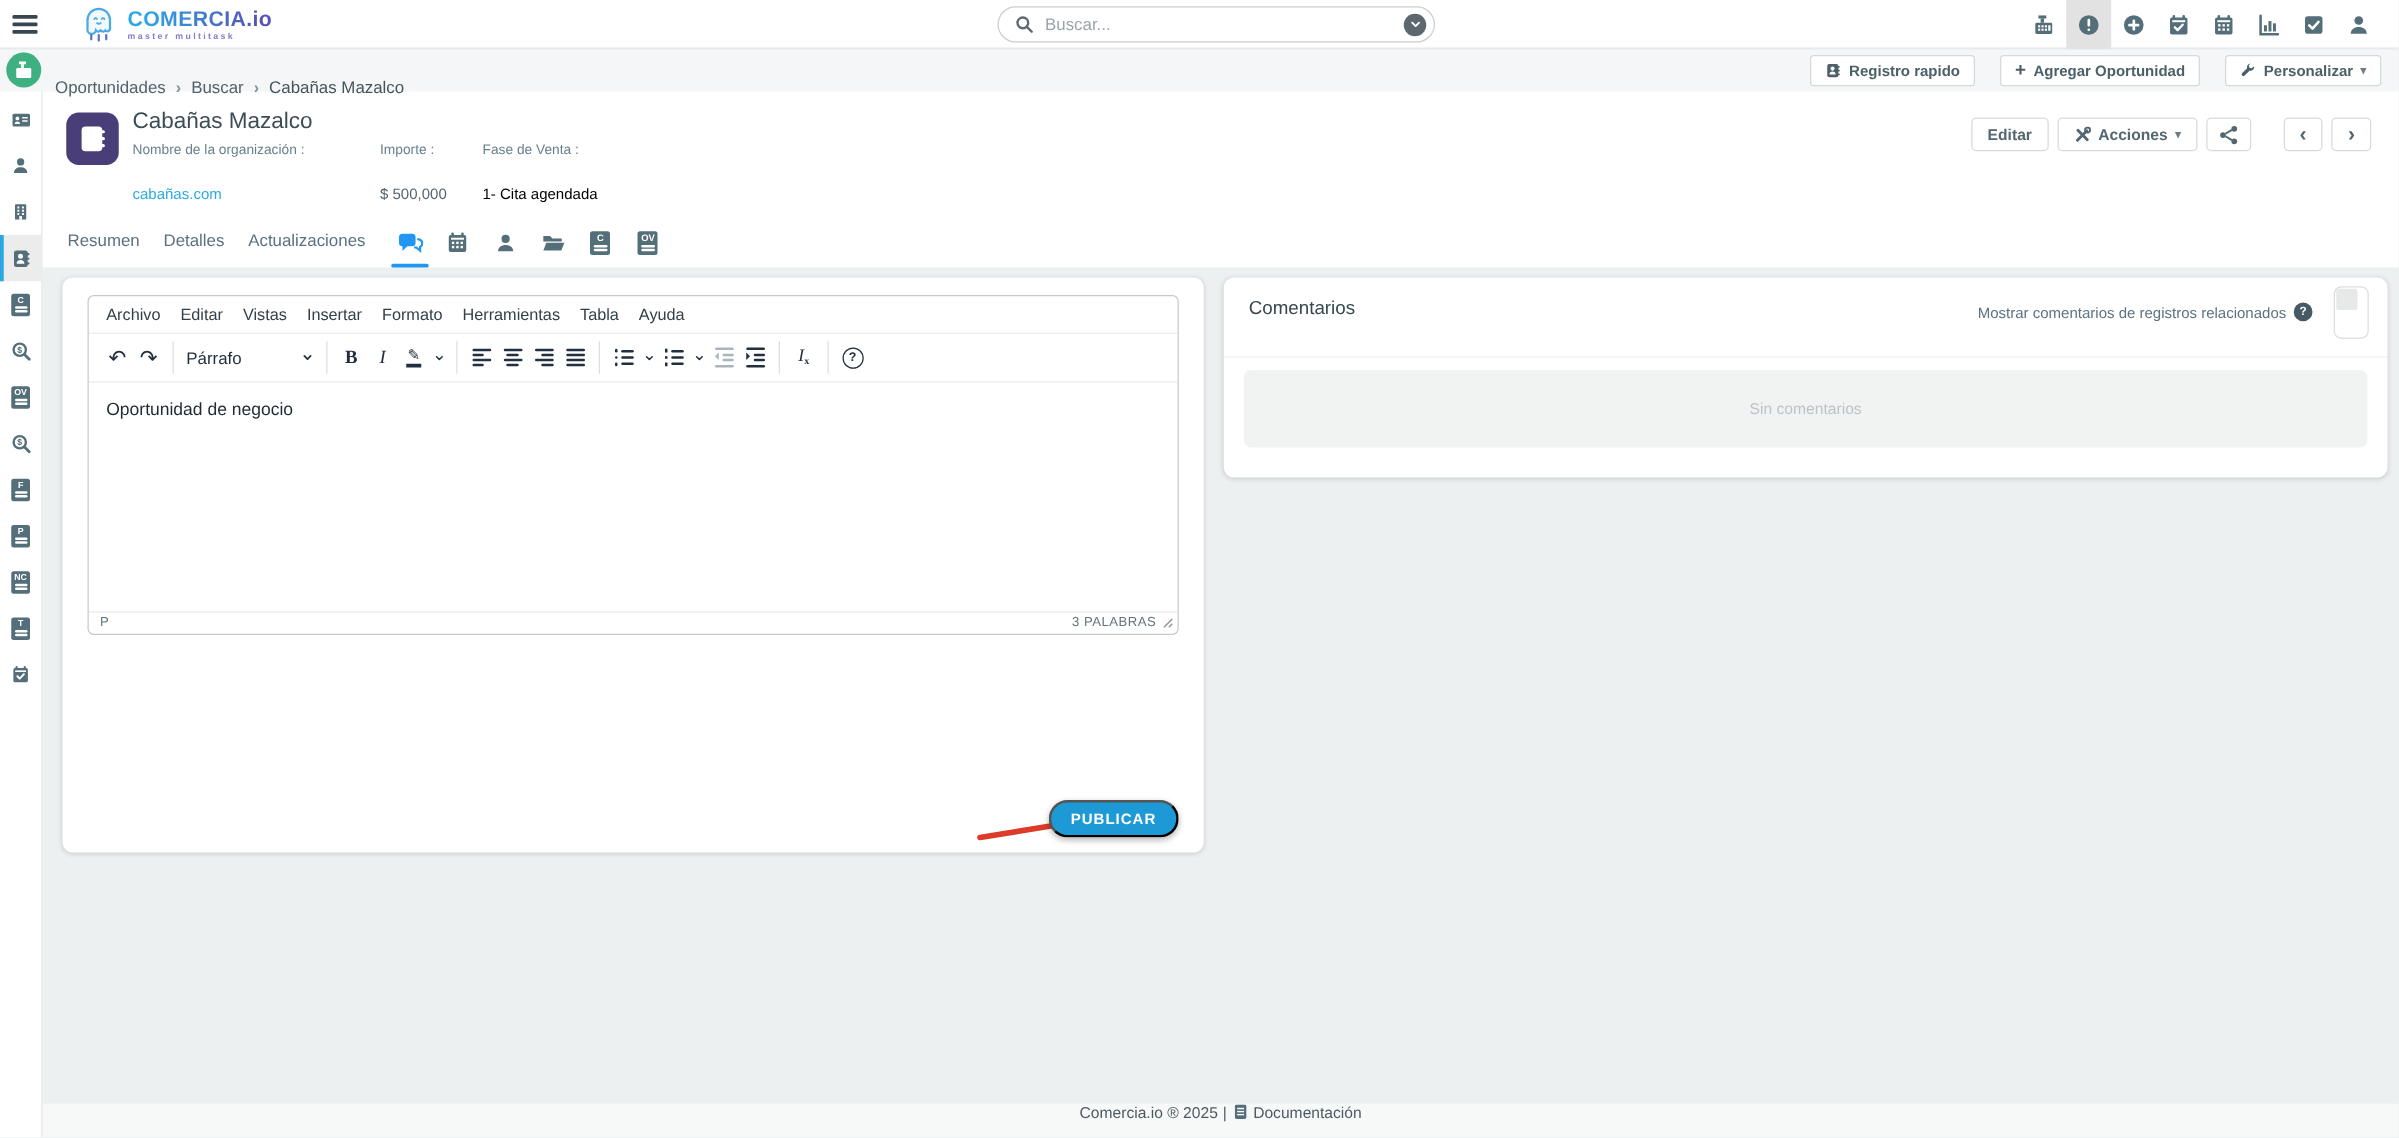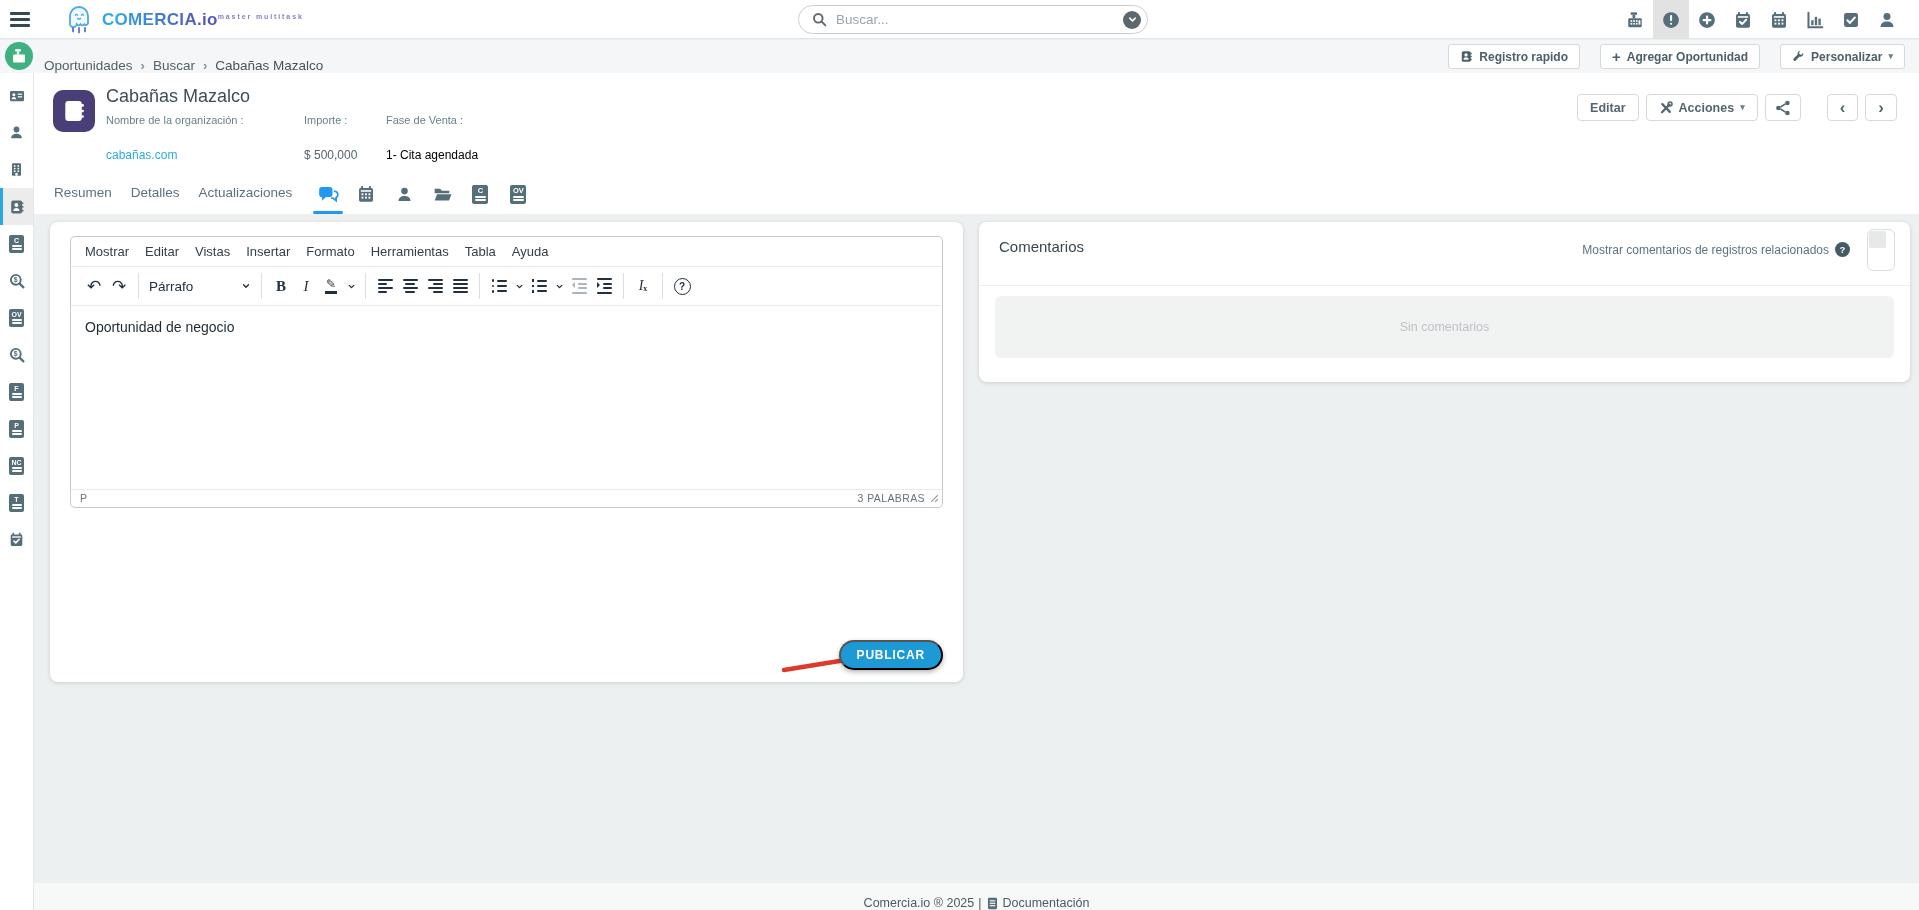--- a/index.html
+++ b/index.html
@@ -5,38 +5,38 @@
   *{box-sizing:border-box;margin:0;padding:0}
   html,body{width:1919px;height:910px}
   body{position:relative;background:#edf0f1;font-family:"Liberation Sans",sans-serif;overflow:hidden;-webkit-font-smoothing:antialiased}
   svg{display:block}
 
   
   .topbar{position:absolute;top:0;left:0;width:100%;height:39px;background:#fff;border-bottom:1px solid #e2e5e7;z-index:6}
   .hamb{position:absolute;left:10px;top:12px;width:20px;height:15px;display:flex;flex-direction:column;justify-content:space-between;cursor:pointer}
   .hamb i{display:block;height:3px;background:#37474f;border-radius:1px}
   .logo{position:absolute;left:64px;top:4px;display:flex;align-items:center;gap:8px}
-  .logotxt{display:flex;flex-direction:row;line-height:1}
+  .logotxt{display:flex;flex-direction:column;line-height:1}
   .logoname{font-size:17px;font-weight:bold;letter-spacing:.3px;color:#2f8ed0}
   @supports (-webkit-background-clip:text){
     .logoname{background:linear-gradient(90deg,#2ba7e8 10%,#5653b6 90%);-webkit-background-clip:text;background-clip:text;color:transparent}
   }
   .logotag{font-size:7px;color:#8a7cc8;letter-spacing:1.9px;margin-top:2px;font-weight:bold}
   .searchpill{position:absolute;left:798px;top:5px;width:350px;height:29px;border:1px solid #c9ced1;border-radius:15px;background:#fff;display:flex;align-items:center;padding:0 6px 0 13px;gap:9px}
   .searchpill input{flex:1;border:none;outline:none;font-size:13.5px;color:#444;background:transparent;font-family:inherit}
   .searchpill input::placeholder{color:#9aa5ab}
   .schev{width:18px;height:18px;border-radius:50%;background:#5d686e;color:#fff;display:flex;align-items:center;justify-content:center}
   .top-icons{position:absolute;right:14px;top:0;height:39px;display:flex}
   .tico{width:36px;height:39px;display:flex;align-items:center;justify-content:center;color:#546e7a;cursor:pointer}
   .tico.active{background:#e2e2e2}
 
   
   .breadbar{position:absolute;top:40px;left:0;width:100%;height:33px;background:#f4f6f7;z-index:5}
   .modico{position:absolute;left:5px;top:2px;width:28px;height:28px;border-radius:50%;background:#3fb181;color:#fff;display:flex;align-items:center;justify-content:center}
-  .crumbs{position:absolute;left:44px;top:0;height:33px;display:flex;align-items:flex-end;font-size:13.5px;color:#51626c}
+  .crumbs{position:absolute;left:44px;top:13px;height:33px;display:flex;align-items:center;font-size:13.5px;color:#51626c}
   .crumbs .sep{margin:0 8px;color:#7e939d;font-weight:bold;font-size:13px}
   .crumbs .last{color:#45545d}
   .bread-actions{position:absolute;right:14px;top:4px;display:flex;gap:20px}
   .babtn{height:25px;padding:0 11px;display:flex;align-items:center;gap:6px;background:#fff;border:1px solid #d4d9db;border-radius:3px;font-size:12px;font-weight:bold;color:#4c6069;cursor:pointer}
   .caret{font-size:9px;color:#6b7d86;line-height:1}
 
   
   .sidebar{position:absolute;left:0;top:73px;width:34px;height:837px;background:#fff;border-right:1px solid #e4e7e9;z-index:4;padding-top:4px}
   .sitem{width:33px;height:37px;display:flex;align-items:center;justify-content:center;color:#546e7a;position:relative;cursor:pointer}
   .sitem.active{background:#ececec}
@@ -118,21 +118,21 @@
   
   .cmt-title{position:absolute;left:20px;top:16px;font-size:15px;color:#37474f}
   .cmt-opt{position:absolute;right:60px;top:20px;display:flex;align-items:center;gap:6px;font-size:12px;color:#5e7280}
   .qcirc{width:15px;height:15px;border-radius:50%;background:#455a64;color:#fff;font-size:9.5px;font-weight:bold;display:flex;align-items:center;justify-content:center}
   .toggle{position:absolute;right:15px;top:7px;width:28px;height:42px;border:1px solid #d9dde0;border-radius:6px;background:#fff;cursor:pointer}
   .toggle .knob{position:absolute;left:1px;top:1px;width:17px;height:17px;background:#e7e8e8;border-radius:2px}
   .cmt-div{position:absolute;left:0;right:0;top:63px;border-top:1px solid #edf0f1}
   .cmt-empty{position:absolute;left:16px;right:16px;top:74px;height:62px;background:#f1f3f3;border-radius:6px;display:flex;align-items:center;justify-content:center;font-size:12.5px;color:#bcc3c7}
 
   
-  .footer{position:absolute;left:34px;right:0;bottom:0;height:27px;background:#f7f9f9;display:flex;align-items:flex-end;justify-content:center;font-size:12.5px;color:#4e5a62;gap:4px;z-index:2}
+  .footer{position:absolute;left:34px;right:0;bottom:0;height:27px;background:#f7f9f9;display:flex;align-items:flex-start;justify-content:center;font-size:12.5px;color:#4e5a62;gap:4px;z-index:2}
   .footer .doc{color:#546e7a}
 </style>
 </head>
 <body>
 
 <svg width="0" height="0" style="position:absolute">
   <defs>
     <symbol id="i-search" viewBox="0 0 16 16">
         <circle cx="6.7" cy="6.7" r="4.6" fill="none" stroke="currentColor" stroke-width="2"></circle>
         <line x1="10.3" y1="10.3" x2="14.3" y2="14.3" stroke="currentColor" stroke-width="2" stroke-linecap="round"></line>
@@ -537,21 +537,21 @@
           <i></i>
           <i></i>
         </span>
       </span>
   </div>
 </div>
 
 <div class="card" id="editor-card">
   <div class="tiny">
     <div class="menubar">
-      <span class="mitem">Mostrar</span>
+      <span class="mitem">Archivo</span>
       <span class="mitem">Editar</span>
       <span class="mitem">Vistas</span>
       <span class="mitem">Insertar</span>
       <span class="mitem">Formato</span>
       <span class="mitem">Herramientas</span>
       <span class="mitem">Tabla</span>
       <span class="mitem">Ayuda</span>
     </div>
 
     <div class="toolbar">

